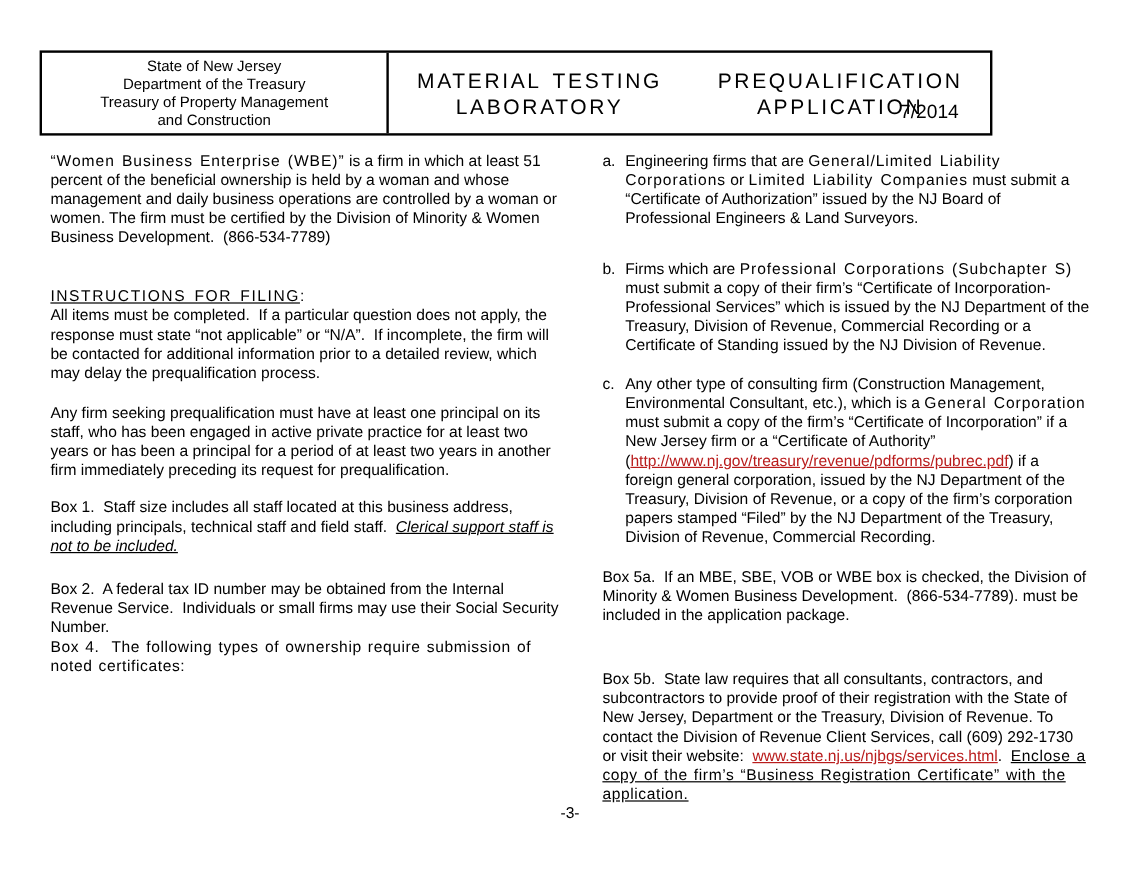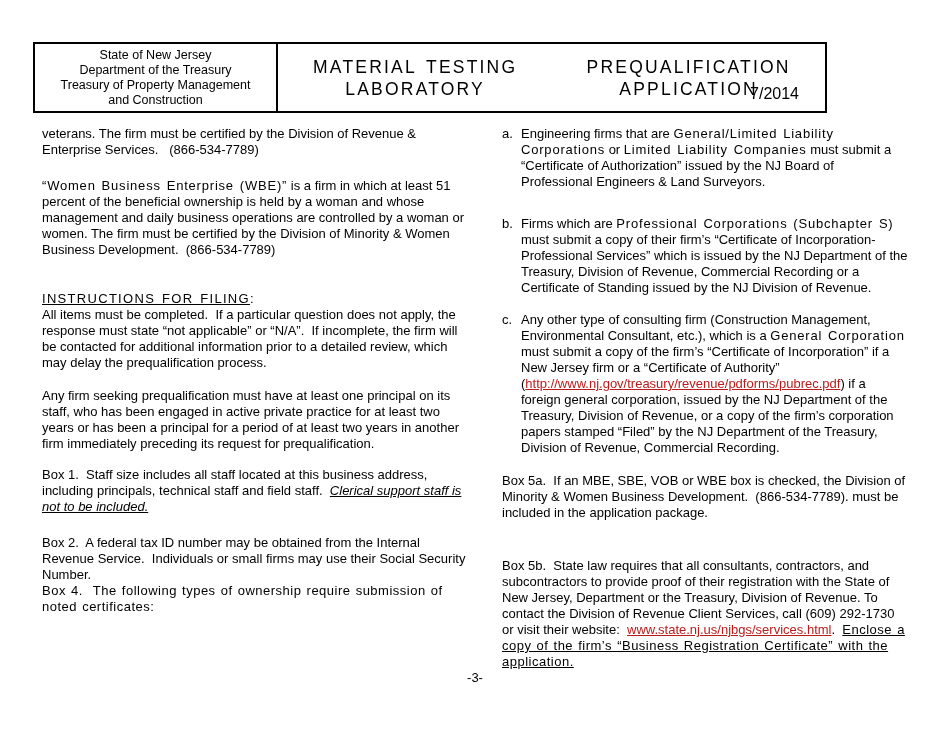--- a/index.html
+++ b/index.html
@@ -16,21 +16,21 @@
 
   
   .header-box {
     position: absolute;
     left: 33px; top: 42px;
     width: 794px; height: 71px;
     border: 2px solid #000;
     display: flex;
   }
   .header-left {
-    width: 243px;
+    width: 289px;
     border-right: 2px solid #000;
     display: flex; flex-direction: column;
     justify-content: center; align-items: center;
     text-align: center;
     font-size: 12.5px; line-height: 15px;
   }
   .header-right {
     flex: 1;
     position: relative;
     display: flex; 
@@ -106,21 +106,20 @@
       <div>and Construction</div>
     </div>
     <div class="header-right">
       <div>MATERIAL TESTING LABORATORY</div>
       <div>PREQUALIFICATION APPLICATION</div>
       <span class="rev-date">7/2014</span>
     </div>
   </div>
 
   <div class="col col-left">
-    <p class="p-veterans">veterans. The firm must be certified by the Division of Revenue &amp; Enterprise Services.&nbsp;&nbsp; (866-534-7789)</p>
     <p class="p-wbe"><span class="spaced">“Women Business Enterprise (WBE)”</span><span> is a firm in which at least 51 percent of the beneficial ownership is held by a woman and whose management and daily business operations are controlled by a woman or women. The firm must be certified by the Division of Minority &amp; Women Business Development.&nbsp; (866-534-7789)</span></p>
     <p class="heading"><span class="u">INSTRUCTIONS FOR FILING</span><span>:</span></p>
     <p class="p-allitems">All items must be completed.&nbsp; If a particular question does not apply, the response must state “not applicable” or “N/A”.&nbsp; If incomplete, the firm will be contacted for additional information prior to a detailed review, which may delay the prequalification process.</p>
     <p class="p-principal">Any firm seeking prequalification must have at least one principal on its staff, who has been engaged in active private practice for at least two years or has been a principal for a period of at least two years in another firm immediately preceding its request for prequalification.</p>
     <p class="p-box1"><span>Box 1.&nbsp; Staff size includes all staff located at this business address, including principals, technical staff and field staff.&nbsp; </span><span class="em-ital">Clerical support staff is not to be included.</span></p>
     <p>Box 2.&nbsp; A federal tax ID number may be obtained from the Internal Revenue Service.&nbsp; Individuals or small firms may use their Social Security Number.</p>
     <p class="spaced-lite">Box 4.&nbsp; The following types of ownership require submission of noted certificates:</p>
   </div>
 
   <div class="col col-right">

